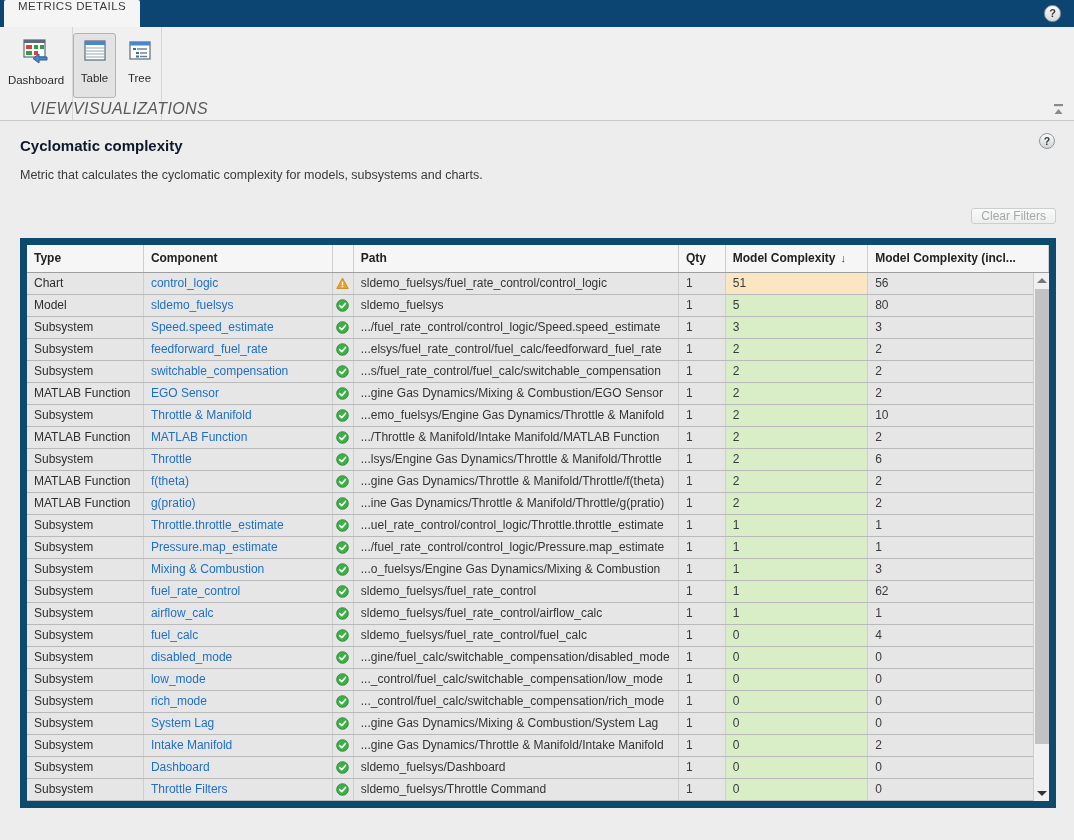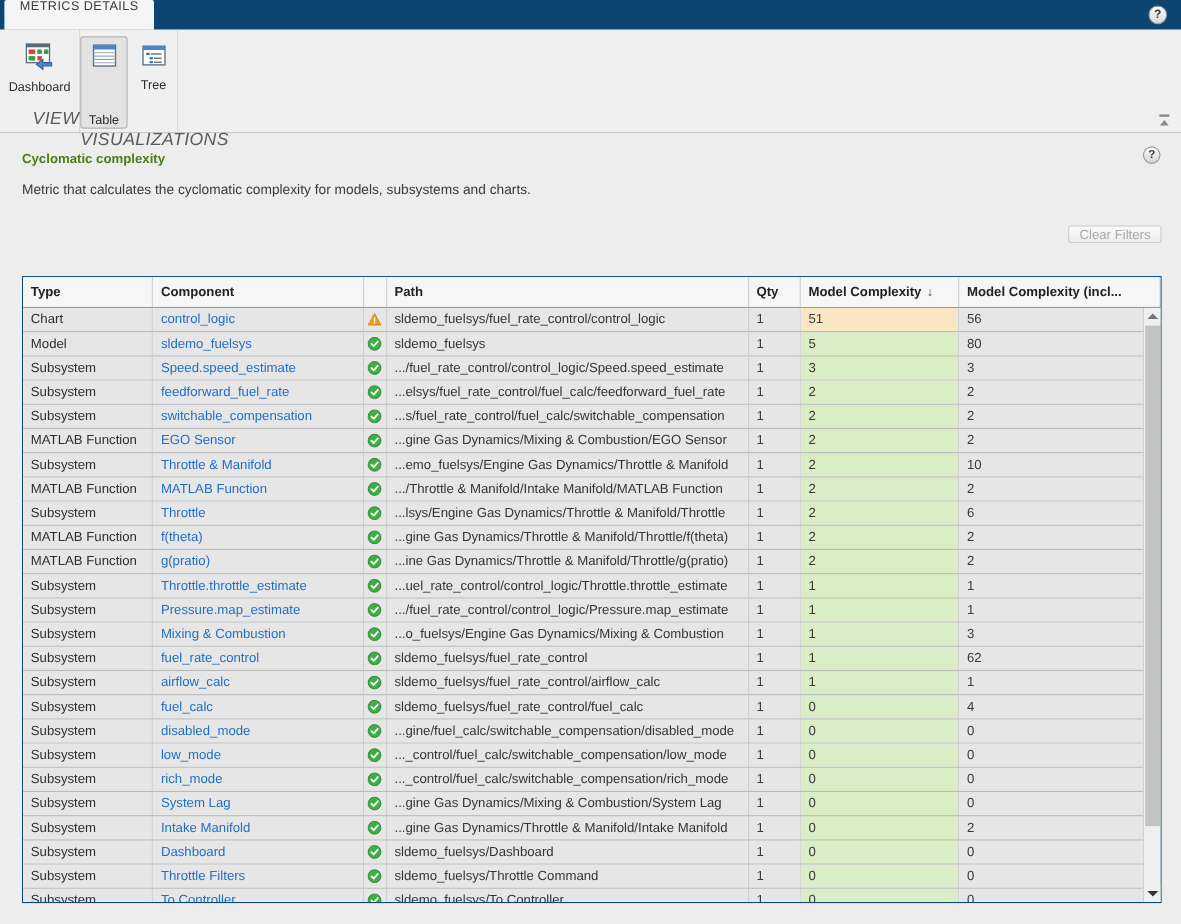--- a/index.html
+++ b/index.html
@@ -73,40 +73,39 @@
     flex-direction: column;
     align-items: center;
     justify-content: flex-start;
     padding-top: 4px;
     border: 1px solid transparent;
     border-radius: 3px;
   }
   .rbtn.selected {
     background: #e3e3e3;
     border-color: #b4b4b4;
-    gap: 32px;
   }
   .rbtn .lbl { font-size: 11.5px; color: #2b2b2b; margin-top: 5px; }
   .rgroup .gname {
     text-align: right;
     font-size: 16px;
     color: #5a5a5a;
     letter-spacing: .4px;
     padding-top: 2px;
     font-style: italic;
   }
   .ribbon-collapse {
     position: absolute;
     right: 8px; bottom: 2px;
     width: 16px; height: 16px;
   }
 
   
   .content { padding: 16px 18px 0 20px; position: relative; }
-  .metric-title { font-size: 12px; font-weight: bold; color: #4d7c0f; }
+  .metric-title { font-size: 15px; font-weight: bold; color: #0f172a; }
   .metric-desc  { font-size: 12.5px; color: #3a3a3a; margin-top: 14px; }
   .content-help {
     position: absolute; right: 19px; top: 12px;
     width: 16px; height: 16px; border-radius: 50%;
     background: linear-gradient(#fcfcfc,#d4d4d4);
     border: 1px solid #8e979e;
     color: #33393d; font-size: 10.5px; font-weight: bold;
     line-height: 14px; text-align: center;
   }
   .filterbar { height: 44px; display: flex; align-items: center; justify-content: flex-end; margin-top: 12px; }
@@ -114,22 +113,21 @@
     font-size: 12px;
     color: #a8a8a8;
     background: linear-gradient(#fafafa,#eceded);
     border: 1px solid #cdcdcd;
     border-radius: 3px;
     padding: 0 9px;
   }
 
   
   .tablewrap {
-    margin-top: 16px;
-    border: 1px solid #0c4a6e;
+    border: 7px solid #0c4a6e;
     background: #ffffff;
     height: 570px;
     overflow: hidden;
     position: relative;
   }
   table { border-collapse: collapse; width: 100%; table-layout: fixed; }
   thead th {
     background: #f6f6f6;
     border-right: 1px solid #cfcfcf;
     border-bottom: 1px solid #9e9e9e;

